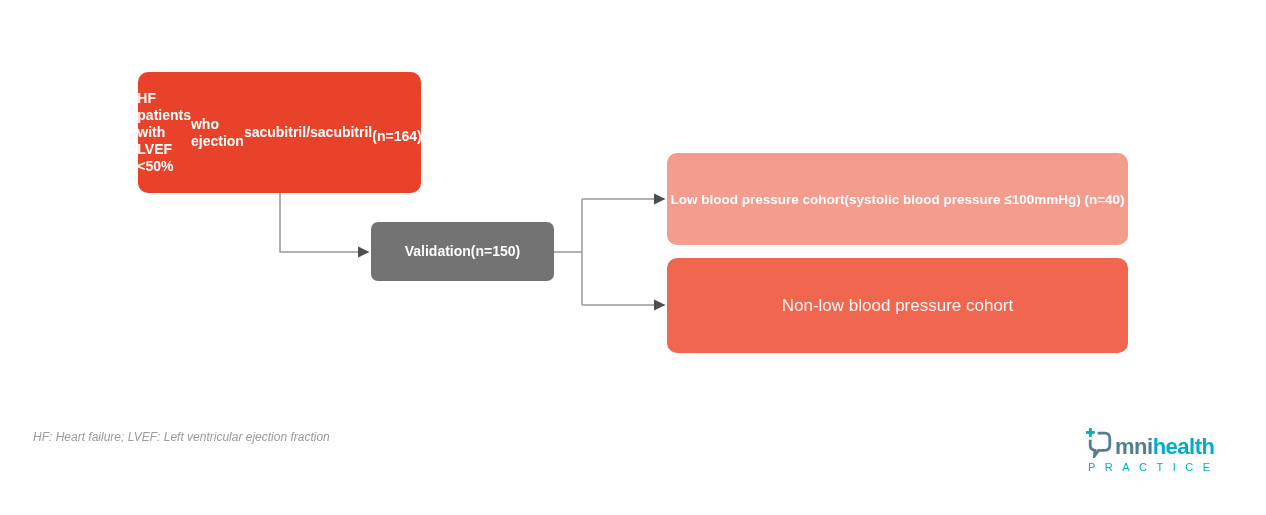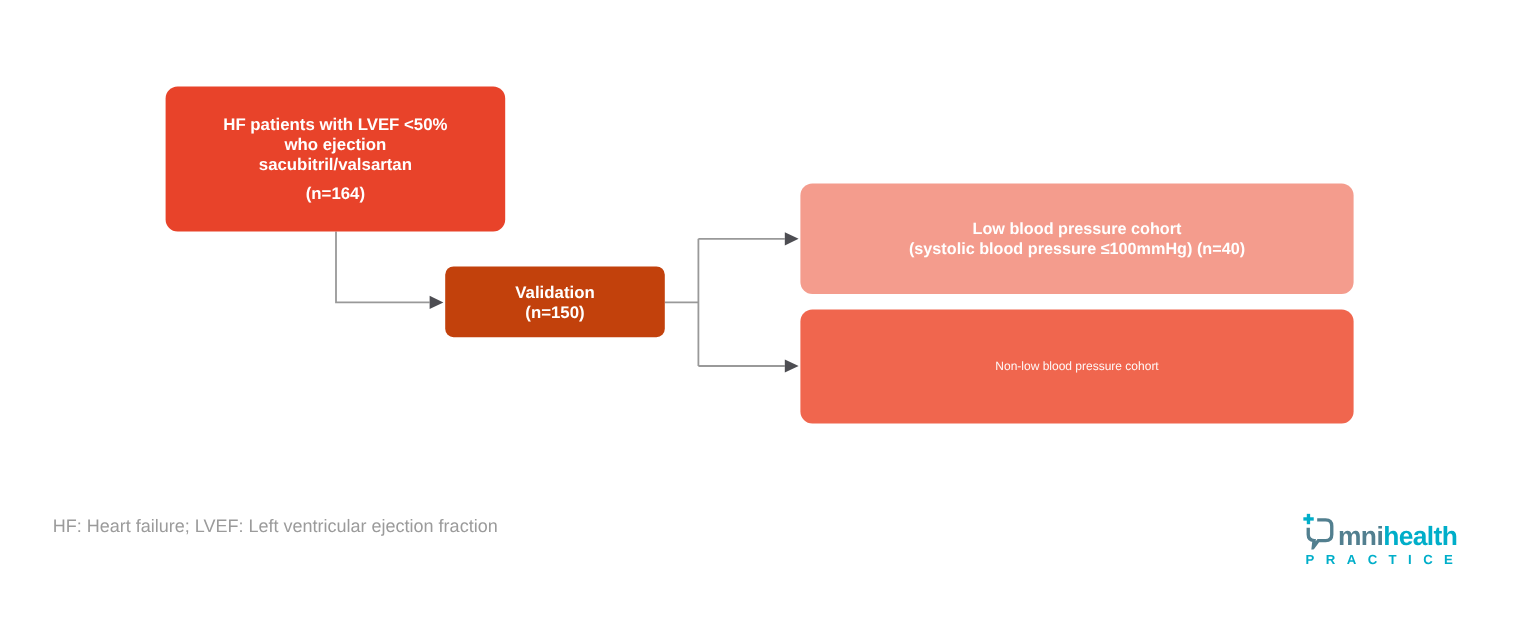--- a/index.html
+++ b/index.html
@@ -20,70 +20,71 @@
     width: 1266px;
     height: 515px;
     z-index: 1;
     pointer-events: none;
   }
 
   .box {
     position: absolute;
     z-index: 2;
     display: flex;
-    flex-direction: column;
+    flex-direction: row;
     align-items: center;
     justify-content: center;
     text-align: left;
     color: #ffffff;
   }
 
   .box-source {
     left: 138px; top: 72px; width: 283px; height: 121px;
     background: #E8432A;
     border-radius: 10px;
     font-weight: bold;
     font-size: 14px;
     line-height: 17px;
   }
   .box-source .count { margin-top: 7px; }
 
   .box-validation {
     left: 371px; top: 222px; width: 183px; height: 59px;
-    background: #c2410c;
+    background: #737373;
     border-radius: 7px;
     font-weight: bold;
     font-size: 14px;
     line-height: 17px;
   }
 
   .box-lowbp {
     left: 667px; top: 153px; width: 461px; height: 92px;
     background: #F49C8D;
     border-radius: 10px;
     font-weight: bold;
     font-size: 13.5px;
     line-height: 17px;
   }
 
   .box-nonlowbp {
     left: 667px; top: 258px; width: 461px; height: 95px;
     background: #F0664E;
     border-radius: 10px;
     font-weight: normal;
-    font-size: 10px;
+    font-size: 17px;
     line-height: 17px;
     color: rgba(255,255,255,0.95);
   }
 
   .footnote {
     position: absolute;
-    left: 44px; top: 430px;
+    left: 33px; top: 430px;
     z-index: 2;
-    font-size: 15px;
+    font-style: italic;
+    font-size: 12px;
     color: #9B9B9B;
   }
 
   .logo {
     position: absolute;
     left: 1086px; top: 428px;
     width: 132px;
     z-index: 2;
   }
   .logo-wordmark {
@@ -98,21 +99,21 @@
     line-height: 22px;
     letter-spacing: -0.5px;
     white-space: nowrap;
   }
   .logo-text .prefix { color: #527F8F; }
   .logo-text .suffix { color: #00AEC9; }
   .logo-tagline {
     margin-top: 3px;
     margin-left: 2px;
     font-size: 11px;
-    font-weight: bold;
+    font-weight: normal;
     color: #00AEC9;
     letter-spacing: 9.5px;
     white-space: nowrap;
   }
 </style>
 </head>
 <body>
 
 <div class="canvas">
 
@@ -128,21 +129,21 @@
     <path d="M582 199 H654" fill="none" stroke="#999999" stroke-width="1.5"></path>
     <polygon points="654,193.5 665.5,199 654,204.5" fill="#4D4D52"></polygon>
 
     <path d="M582 305 H654" fill="none" stroke="#999999" stroke-width="1.5"></path>
     <polygon points="654,299.5 665.5,305 654,310.5" fill="#4D4D52"></polygon>
   </svg>
 
   <div class="box box-source">
     <div>HF patients with LVEF &lt;50%</div>
     <div>who ejection</div>
-    <div>sacubitril/valsartan</div>
+    <div>sacubitril/sacubitril</div>
     <div class="count">(n=164)</div>
   </div>
 
   <div class="box box-validation">
     <div>Validation</div>
     <div>(n=150)</div>
   </div>
 
   <div class="box box-lowbp">
     <div>Low blood pressure cohort</div>

